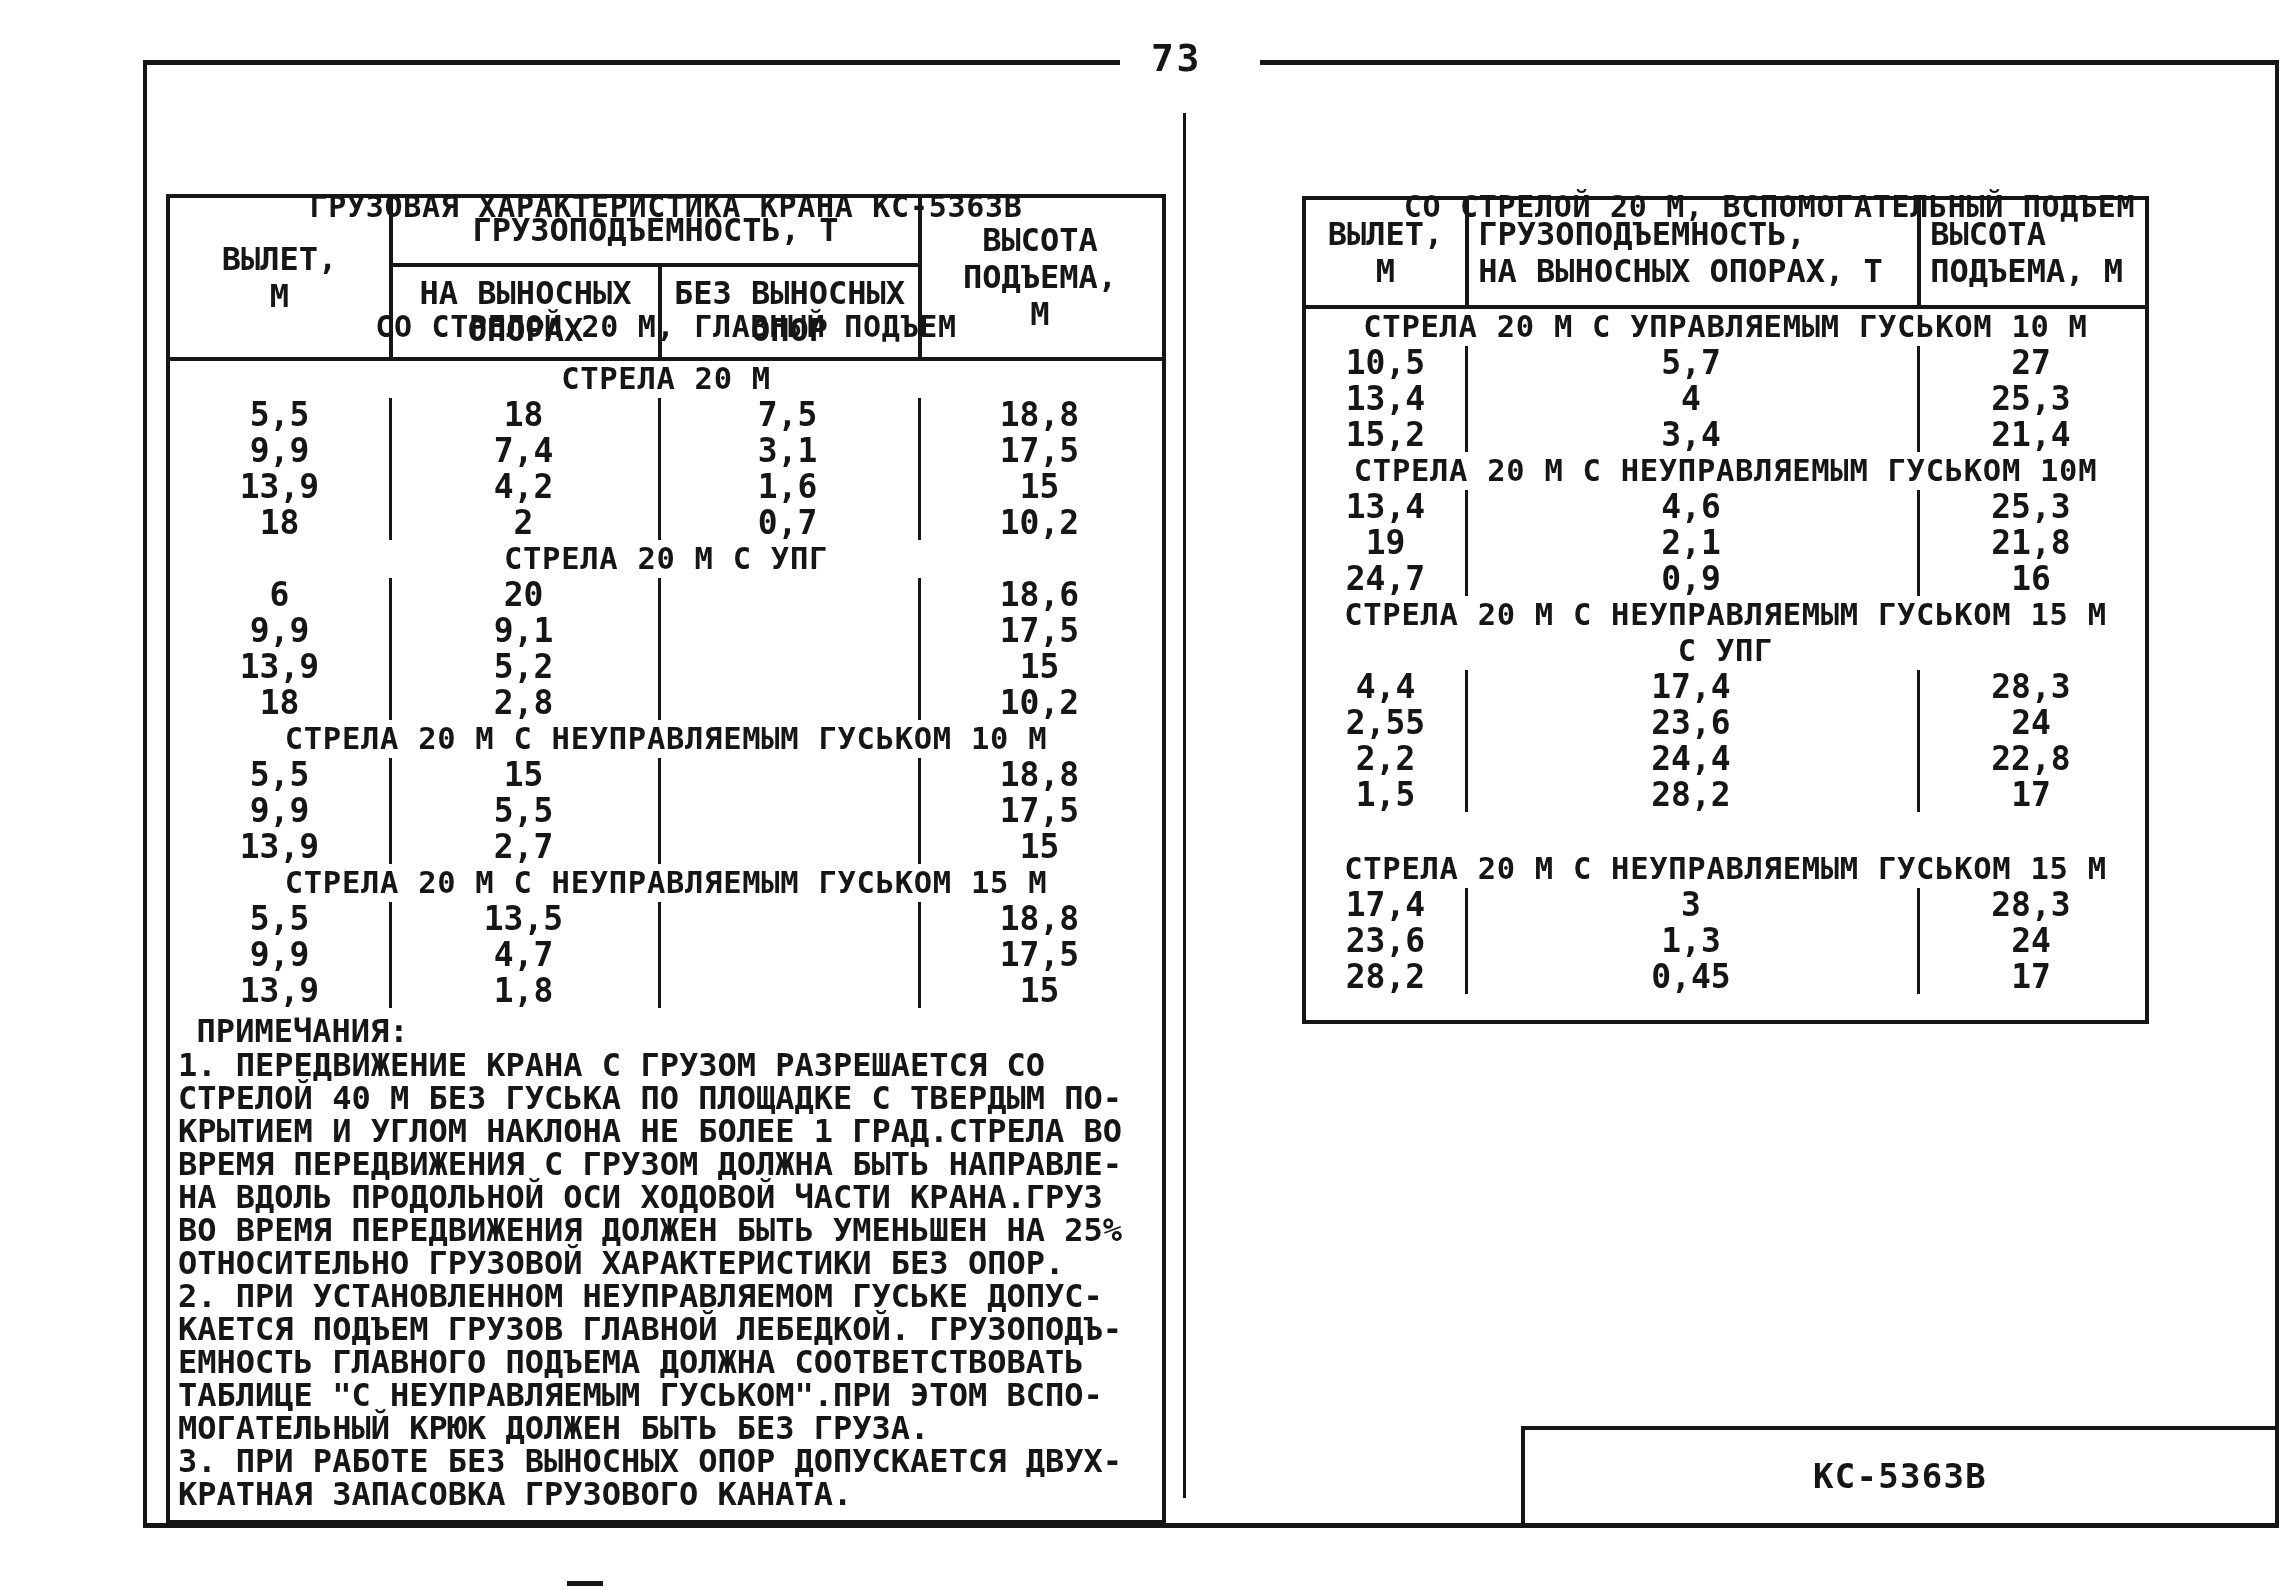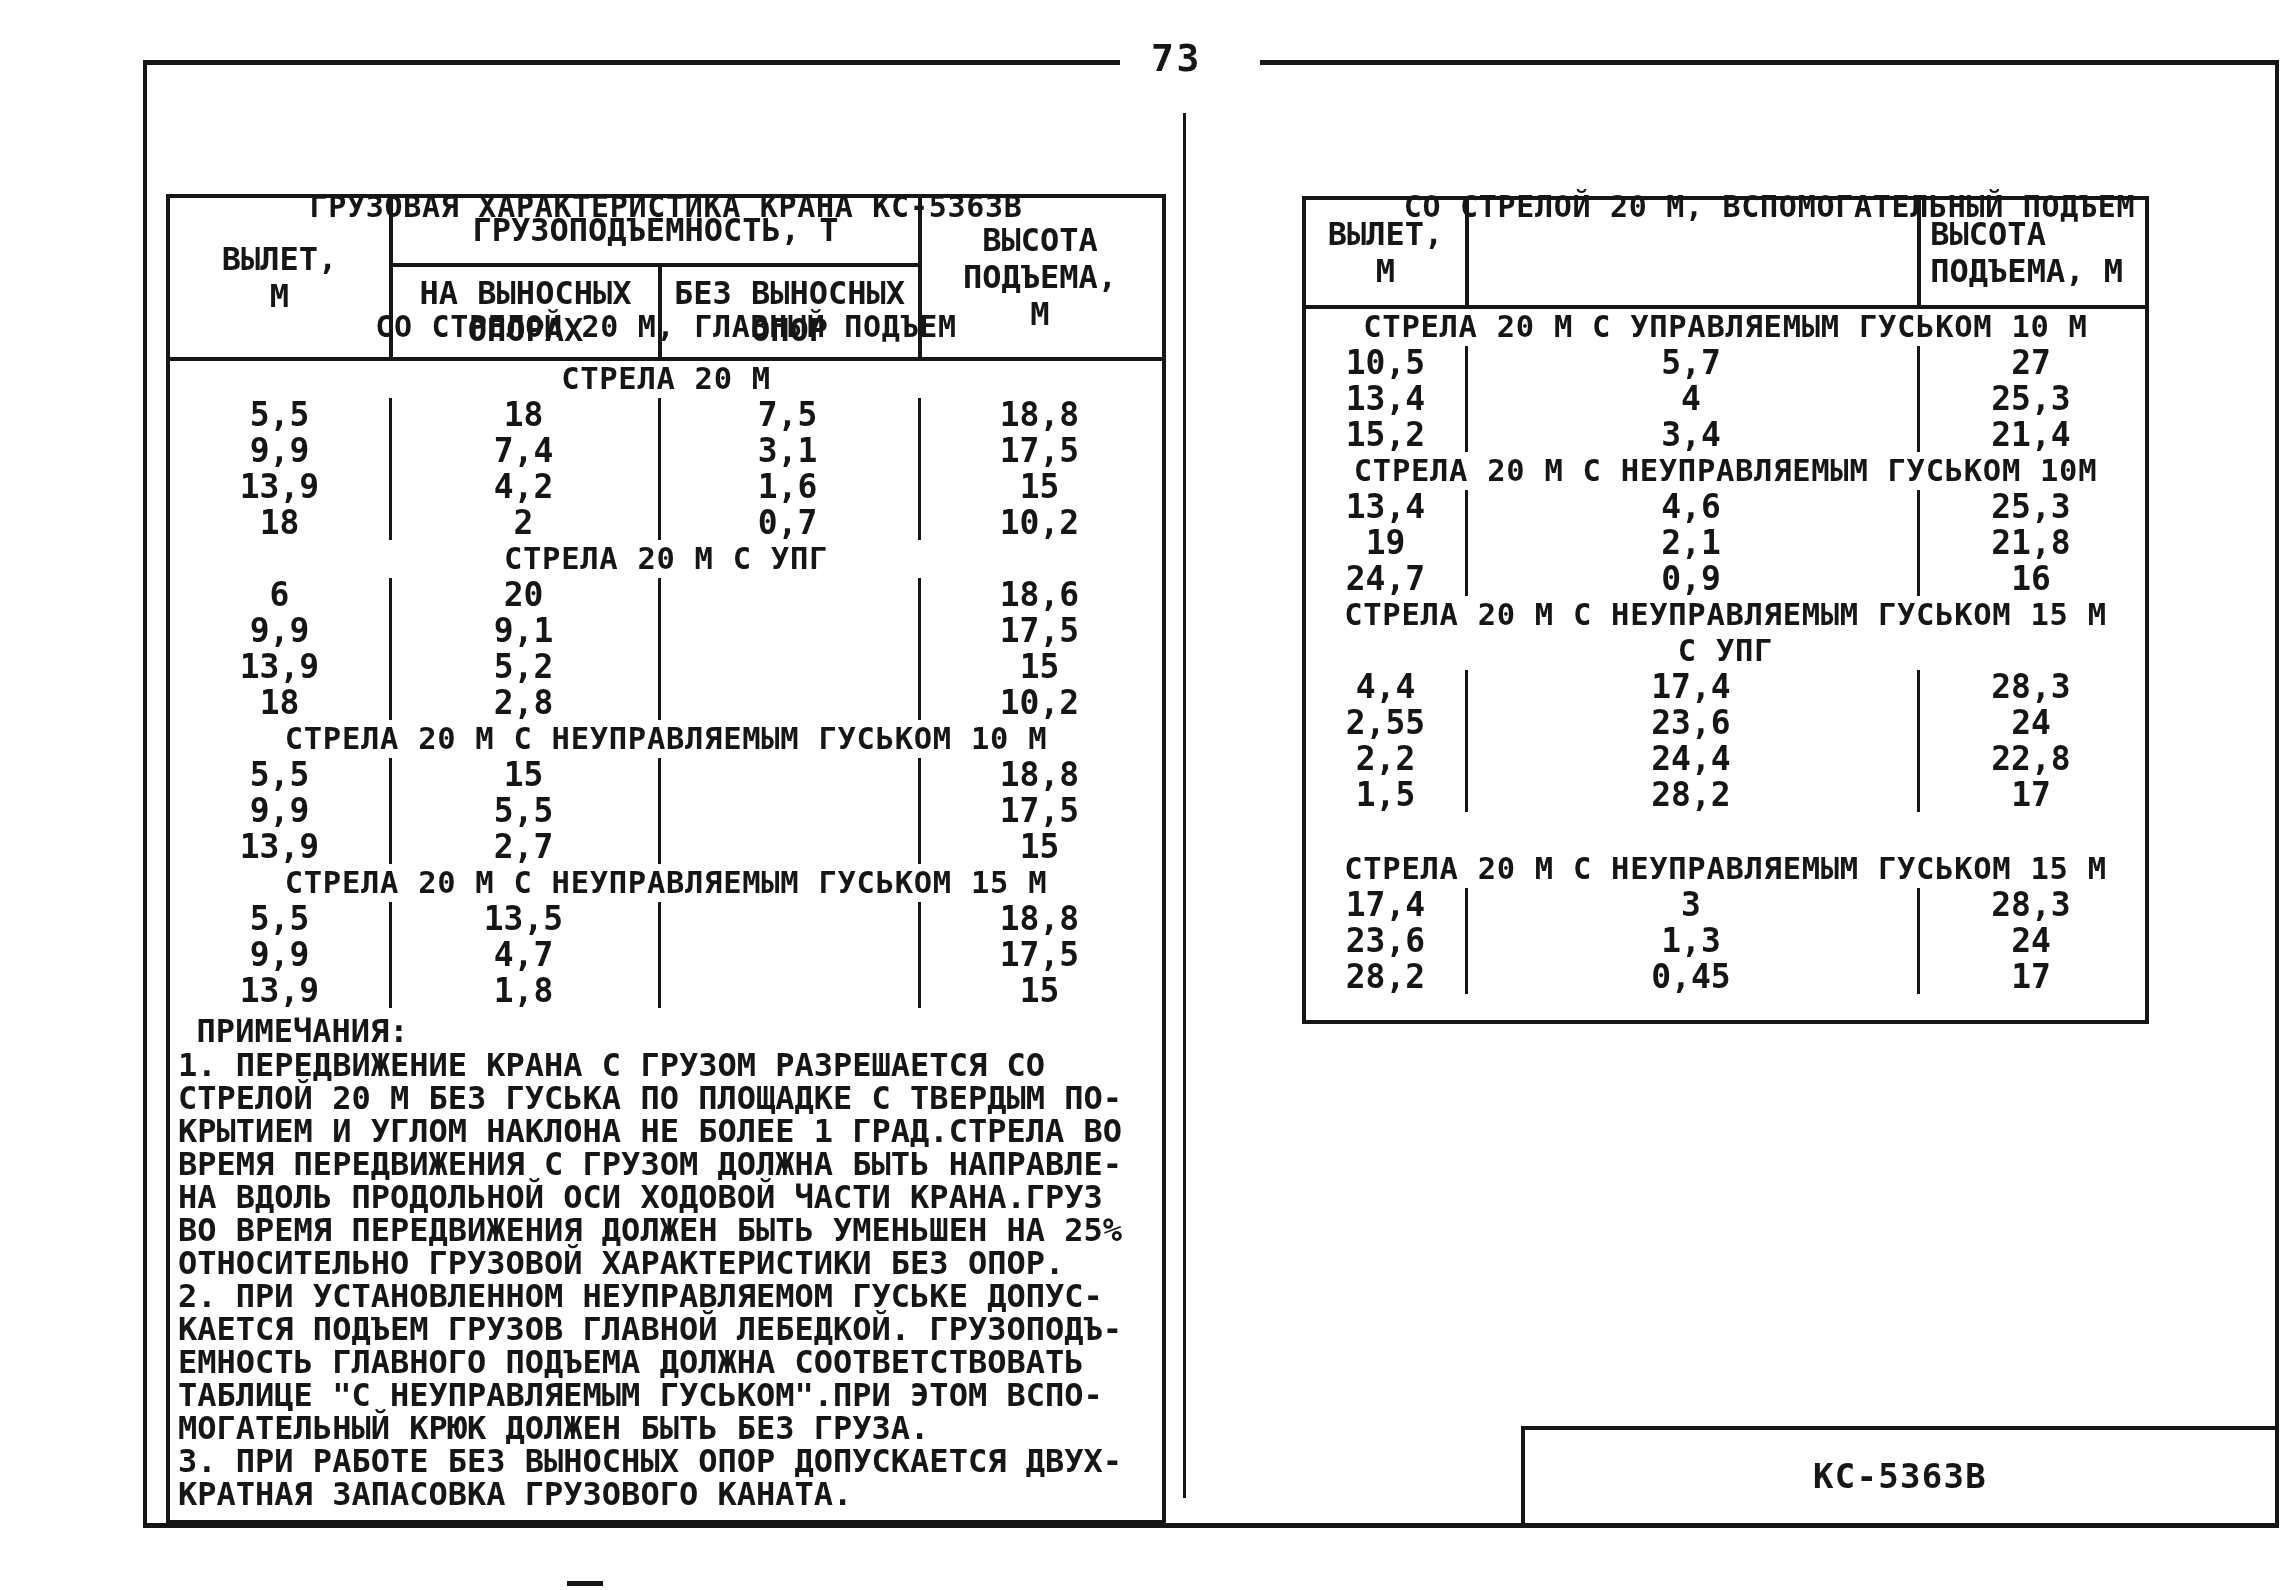--- a/index.html
+++ b/index.html
@@ -231,21 +231,21 @@
             <div class="tcell">1,8</div>
             <div class="tcell"></div>
             <div class="tcell">15</div>
           </div>
         </div>
       </div>
     <div class="notes">
       <div class="notes-title">ПРИМЕЧАНИЯ:</div>
       <div id="notes-lines">
           <div class="note-line">1. ПЕРЕДВИЖЕНИЕ КРАНА С ГРУЗОМ РАЗРЕШАЕТСЯ СО</div>
-          <div class="note-line">СТРЕЛОЙ 20 М БЕЗ ГУСЬКА ПО ПЛОЩАДКЕ С ТВЕРДЫМ ПО-</div>
+          <div class="note-line">СТРЕЛОЙ 40 М БЕЗ ГУСЬКА ПО ПЛОЩАДКЕ С ТВЕРДЫМ ПО-</div>
           <div class="note-line">КРЫТИЕМ И УГЛОМ НАКЛОНА НЕ БОЛЕЕ 1 ГРАД.СТРЕЛА ВО</div>
           <div class="note-line">ВРЕМЯ ПЕРЕДВИЖЕНИЯ С ГРУЗОМ ДОЛЖНА БЫТЬ НАПРАВЛЕ-</div>
           <div class="note-line">НА ВДОЛЬ ПРОДОЛЬНОЙ ОСИ ХОДОВОЙ ЧАСТИ КРАНА.ГРУЗ</div>
           <div class="note-line">ВО ВРЕМЯ ПЕРЕДВИЖЕНИЯ ДОЛЖЕН БЫТЬ УМЕНЬШЕН НА 25%</div>
           <div class="note-line">ОТНОСИТЕЛЬНО ГРУЗОВОЙ ХАРАКТЕРИСТИКИ БЕЗ ОПОР.</div>
           <div class="note-line">2. ПРИ УСТАНОВЛЕННОМ НЕУПРАВЛЯЕМОМ ГУСЬКЕ ДОПУС-</div>
           <div class="note-line">КАЕТСЯ ПОДЪЕМ ГРУЗОВ ГЛАВНОЙ ЛЕБЕДКОЙ. ГРУЗОПОДЪ-</div>
           <div class="note-line">ЕМНОСТЬ ГЛАВНОГО ПОДЪЕМА ДОЛЖНА СООТВЕТСТВОВАТЬ</div>
           <div class="note-line">ТАБЛИЦЕ "С НЕУПРАВЛЯЕМЫМ ГУСЬКОМ".ПРИ ЭТОМ ВСПО-</div>
           <div class="note-line">МОГАТЕЛЬНЫЙ КРЮК ДОЛЖЕН БЫТЬ БЕЗ ГРУЗА.</div>
@@ -260,20 +260,24 @@
   </div>
 
   <div class="right-box">
     <div class="rt-header">
       <div class="vline v1"></div>
       <div class="vline v2"></div>
       <div class="rth rth-c1">
         <div>ВЫЛЕТ,</div>
         <div>М</div>
       </div>
+      <div class="rth rth-c2">
+        <div>ГРУЗОПОДЪЕМНОСТЬ,</div>
+        <div>НА ВЫНОСНЫХ ОПОРАХ, Т</div>
+      </div>
       <div class="rth rth-c3">
         <div>ВЫСОТА</div>
         <div>ПОДЪЕМА, М</div>
       </div>
     </div>
     <div class="rt-body" id="right-body">
         <div class="sec-title">СТРЕЛА 20 М С УПРАВЛЯЕМЫМ ГУСЬКОМ 10 М</div>
         <div class="sec-rows">
           <div class="vsep" style="left: 159px;"></div>
           <div class="vsep" style="left: 611px;"></div>

